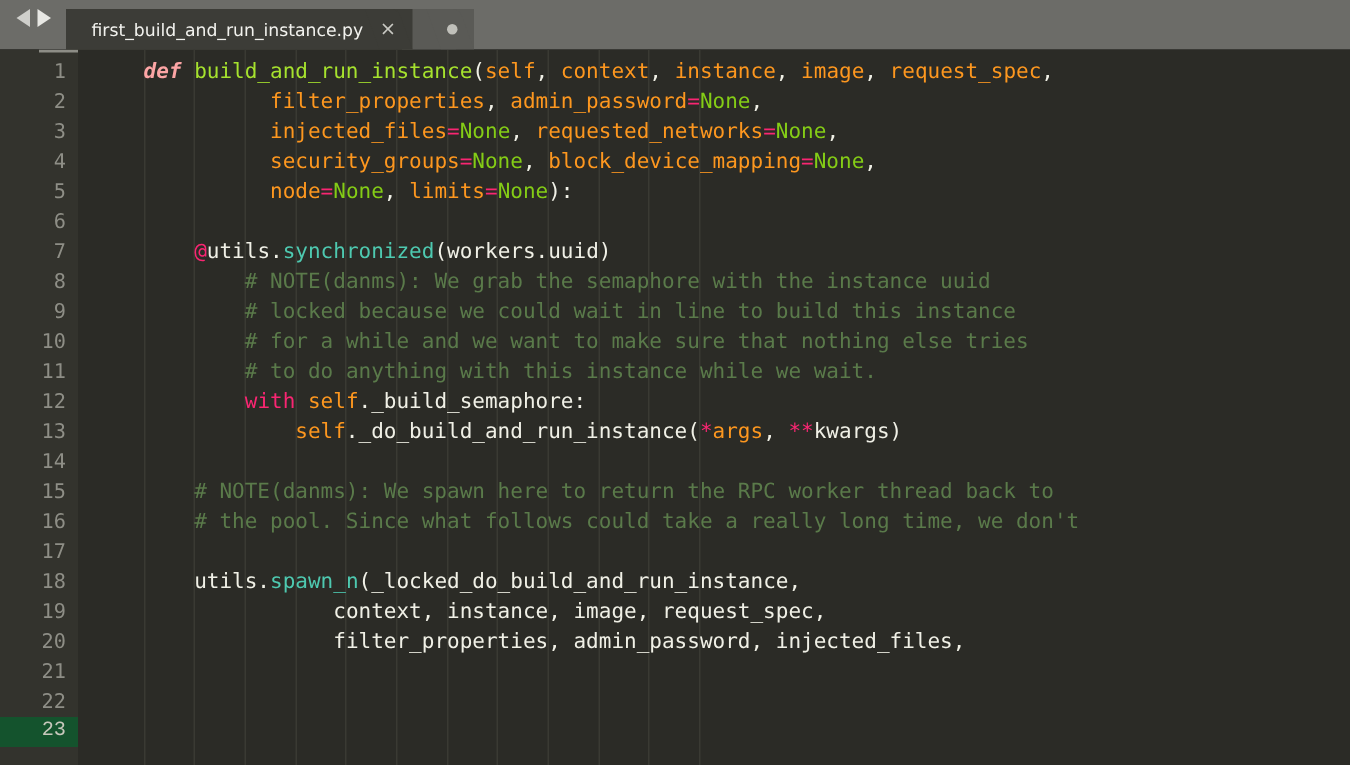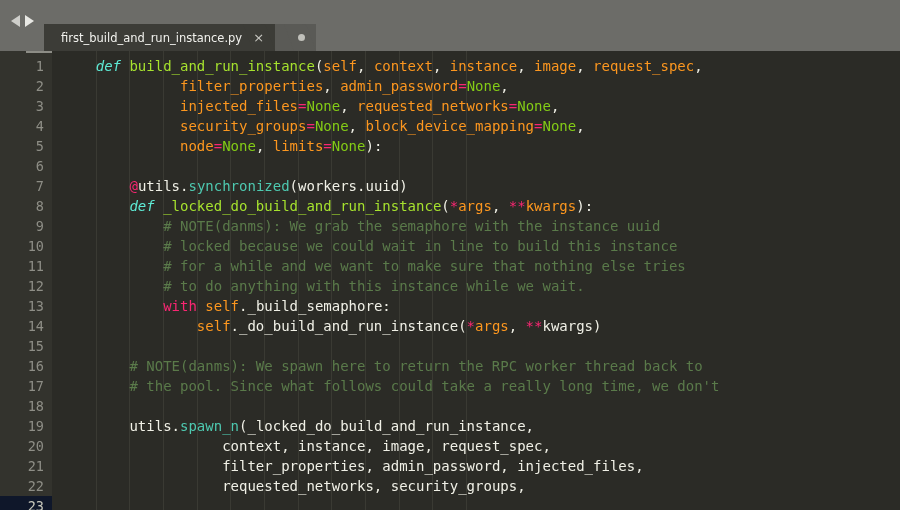--- a/index.html
+++ b/index.html
@@ -10,21 +10,21 @@
   body {
     width: 900px;
     height: 510px;
     overflow: hidden;
     font-family: "DejaVu Sans Mono", "Liberation Mono", monospace;
   }
 
   
   .tabbar {
     position: relative;
-    height: 51px;
+    height: 33px;
     background: #6c6c68;
     display: flex;
     align-items: flex-end;
     overflow: hidden;
   }
   .navarrows {
     display: flex;
     align-items: center;
     gap: 5px;
     padding: 0 10px 9px 11px;
@@ -137,22 +137,23 @@
   }
   .lnum {
     height: 20px;
     line-height: 20px;
     font-size: 13.5px;
     color: #8e8e86;
     padding-right: 8px;
     box-sizing: border-box;
   }
   .lnum.active {
-    background: #0f172a;
+    background: #14532d;
     color: #c8c8bc;
+    font-family: Liberation Mono, monospace;
   }
   .code {
     position: relative;
     flex: 1;
     padding-top: 5px;
     overflow: hidden;
   }
   .guides {
     position: absolute;
     top: 0; left: 0; bottom: 0; right: 0;
@@ -177,21 +178,21 @@
   .cursor {
     display: inline-block;
     width: 1px;
     height: 15px;
     background: #f2f2ea;
     vertical-align: -3px;
     margin-left: -1px;
   }
 
   
-  .t-kw      { color: #5eead4; font-style: italic; }  
+  .t-kw      { color: #fca5a5; font-style: italic; font-weight: bold; }  
   .t-ctrl    { color: #f92672; }                      
   .t-fn      { color: #a6e22e; }                      
   .t-call    { color: #4ec9b0; }                      
   .t-param   { color: #fd971f; }  
   .t-const   { color: #84cc16; }                      
   .t-comment { color: #5a7a4a; }                      
   .t-plain   { color: #f0f0e6; }
 </style>
 </head>
 <body>
@@ -256,29 +257,27 @@
         <div class="guide" style="left: 380.48px;"></div>
         <div class="guide" style="left: 414.16px;"></div>
       </div>
   <div class="line"><span>    </span><span class="t-kw">def </span><span class="t-fn">build_and_run_instance</span><span class="t-plain">(</span><span class="t-param">self</span><span class="t-plain">, </span><span class="t-param">context</span><span class="t-plain">, </span><span class="t-param">instance</span><span class="t-plain">, </span><span class="t-param">image</span><span class="t-plain">, </span><span class="t-param">request_spec</span><span class="t-plain">,</span></div>
       <div class="line"><span>              </span><span class="t-param">filter_properties</span><span class="t-plain">, </span><span class="t-param">admin_password</span><span class="t-ctrl">=</span><span class="t-const">None</span><span class="t-plain">,</span></div>
       <div class="line"><span>              </span><span class="t-param">injected_files</span><span class="t-ctrl">=</span><span class="t-const">None</span><span class="t-plain">, </span><span class="t-param">requested_networks</span><span class="t-ctrl">=</span><span class="t-const">None</span><span class="t-plain">,</span></div>
       <div class="line"><span>              </span><span class="t-param">security_groups</span><span class="t-ctrl">=</span><span class="t-const">None</span><span class="t-plain">, </span><span class="t-param">block_device_mapping</span><span class="t-ctrl">=</span><span class="t-const">None</span><span class="t-plain">,</span></div>
       <div class="line"><span>              </span><span class="t-param">node</span><span class="t-ctrl">=</span><span class="t-const">None</span><span class="t-plain">, </span><span class="t-param">limits</span><span class="t-ctrl">=</span><span class="t-const">None</span><span class="t-plain">):</span></div>
       <div class="line"></div>
       <div class="line"><span>        </span><span class="t-ctrl">@</span><span class="t-plain">utils.</span><span class="t-call">synchronized</span><span class="t-plain">(workers.uuid)</span></div>
-      <div class="line"><span>        </span><span class="t-kw">def </span><span class="t-fn">_locked_do_build_and_run_instance</span><span class="t-plain">(</span><span class="t-ctrl">*</span><span class="t-param">args</span><span class="t-plain">, </span><span class="t-ctrl">**</span><span class="t-param">kwargs</span><span class="t-plain">):</span></div>
       <div class="line"><span>            </span><span class="t-comment"># NOTE(danms): We grab the semaphore with the instance uuid</span></div>
       <div class="line"><span>            </span><span class="t-comment"># locked because we could wait in line to build this instance</span></div>
       <div class="line"><span>            </span><span class="t-comment"># for a while and we want to make sure that nothing else tries</span></div>
       <div class="line"><span>            </span><span class="t-comment"># to do anything with this instance while we wait.</span></div>
       <div class="line"><span>            </span><span class="t-ctrl">with </span><span class="t-param">self</span><span class="t-plain">._build_semaphore:</span></div>
       <div class="line"><span>                </span><span class="t-param">self</span><span class="t-plain">._do_build_and_run_instance(</span><span class="t-ctrl">*</span><span class="t-param">args</span><span class="t-plain">, </span><span class="t-ctrl">**</span><span class="t-plain">kwargs)</span></div>
       <div class="line"></div>
       <div class="line"><span>        </span><span class="t-comment"># NOTE(danms): We spawn here to return the RPC worker thread back to</span></div>
       <div class="line"><span>        </span><span class="t-comment"># the pool. Since what follows could take a really long time, we don't</span></div>
       <div class="line"><span>        </span></div>
       <div class="line"><span>        </span><span class="t-plain">utils.</span><span class="t-call">spawn_n</span><span class="t-plain">(_locked_do_build_and_run_instance,</span></div>
       <div class="line"><span>                   </span><span class="t-plain">context, instance, image, request_spec,</span></div>
       <div class="line"><span>                   </span><span class="t-plain">filter_properties, admin_password, injected_files,</span></div>
-      <div class="line"><span>                   </span><span class="t-plain">requested_networks, security_groups,</span></div>
     </div>
 </div>
 
 </body></html>

